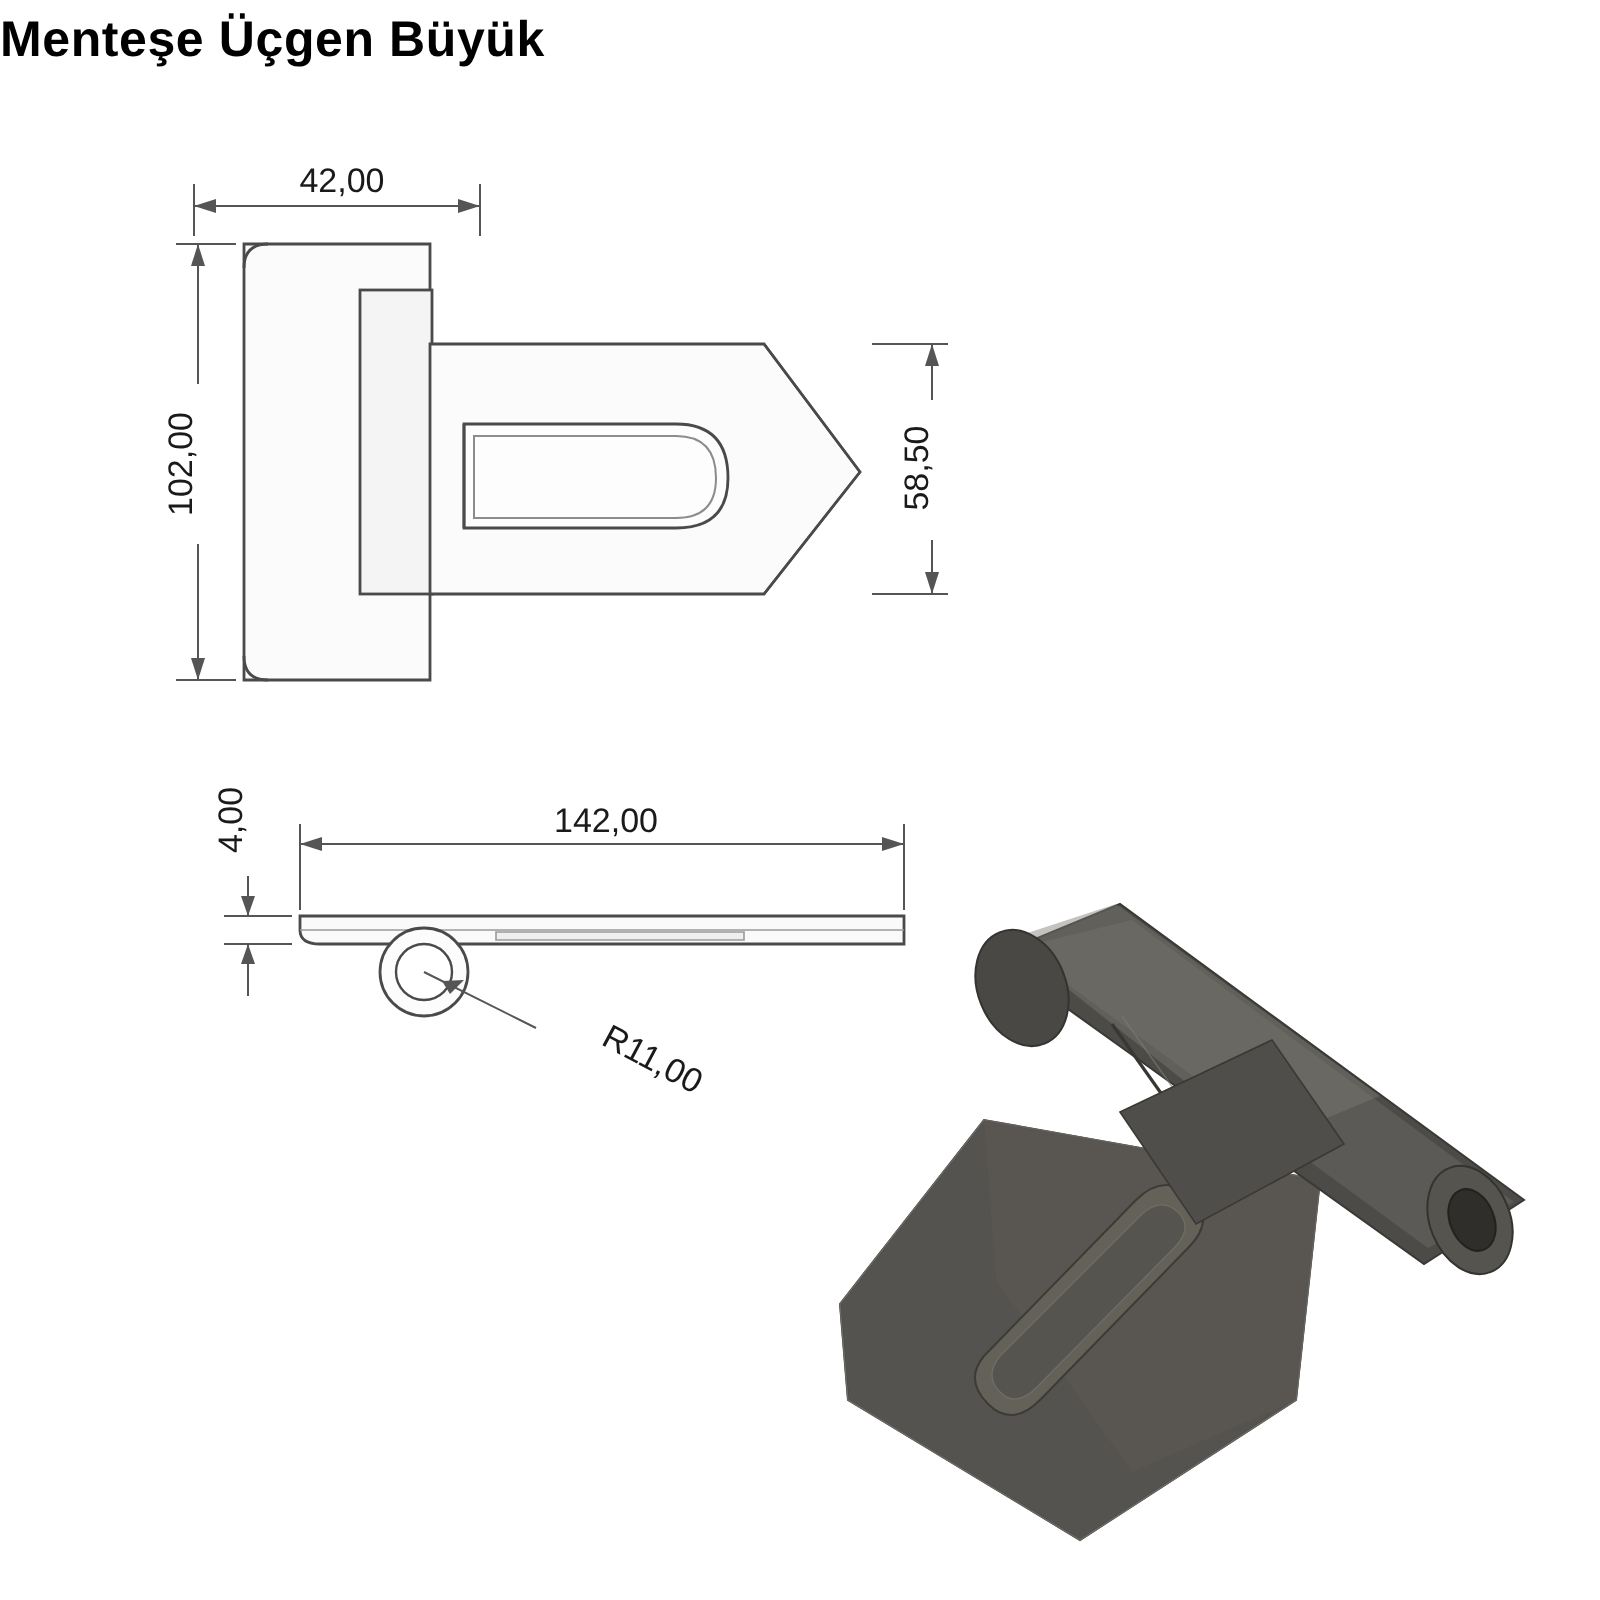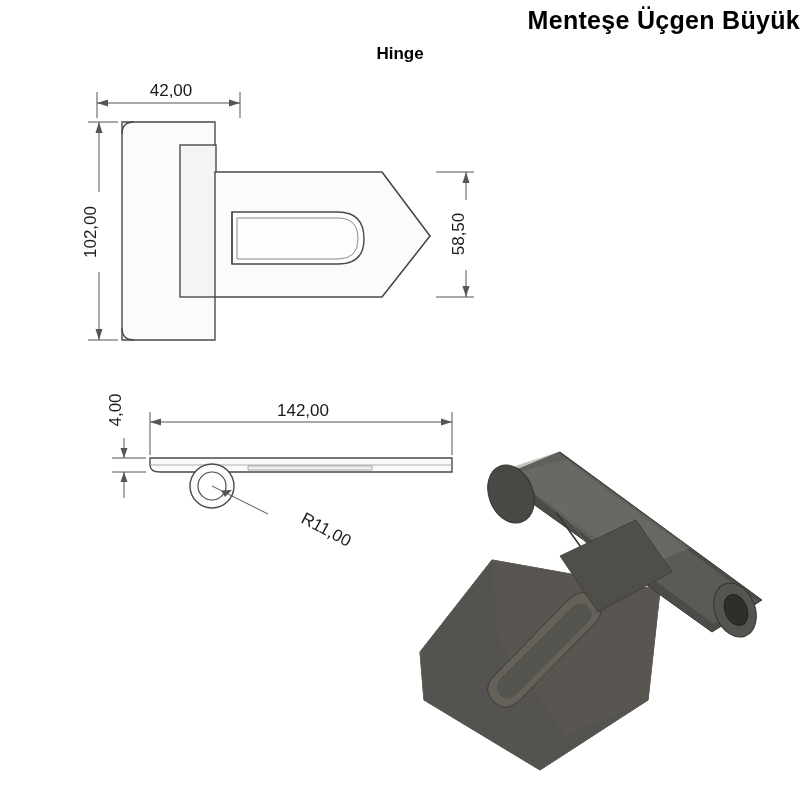--- a/index.html
+++ b/index.html
@@ -19,21 +19,21 @@
     position: absolute;
     left: 0; top: 0;
     width: 800px;
     height: 800px;
   }
   .title-main {
     position: absolute;
     left: 0;
     top: 6px;
     width: 800px;
-    text-align: right;
+    text-align: left;
     font-size: 25px;
     font-weight: bold;
     letter-spacing: 0.3px;
   }
   .title-sub {
     position: absolute;
     left: 0;
     top: 44px;
     width: 800px;
     text-align: center;
@@ -52,21 +52,20 @@
     font-size: 17px;
     fill: #1a1a1a;
   }
 </style>
 </head>
 <body>
 
 <div id="sheet">
 
   <div class="title-main">Menteşe Üçgen Büyük</div>
-  <div class="title-sub">Hinge</div>
 
   <svg class="drawing" viewBox="0 0 800 800">
 
     <g>
 
       <path d="M 122 122 L 215 122 L 215 340 L 122 340 Z" fill="#fbfbfb" stroke="#4a4a4a" stroke-width="1.4"></path>
 
       <path d="M 122 134 Q 122 122 134 122" fill="none" stroke="#4a4a4a" stroke-width="1.4"></path>
       <path d="M 122 328 Q 122 340 134 340" fill="none" stroke="#4a4a4a" stroke-width="1.4"></path>
 

